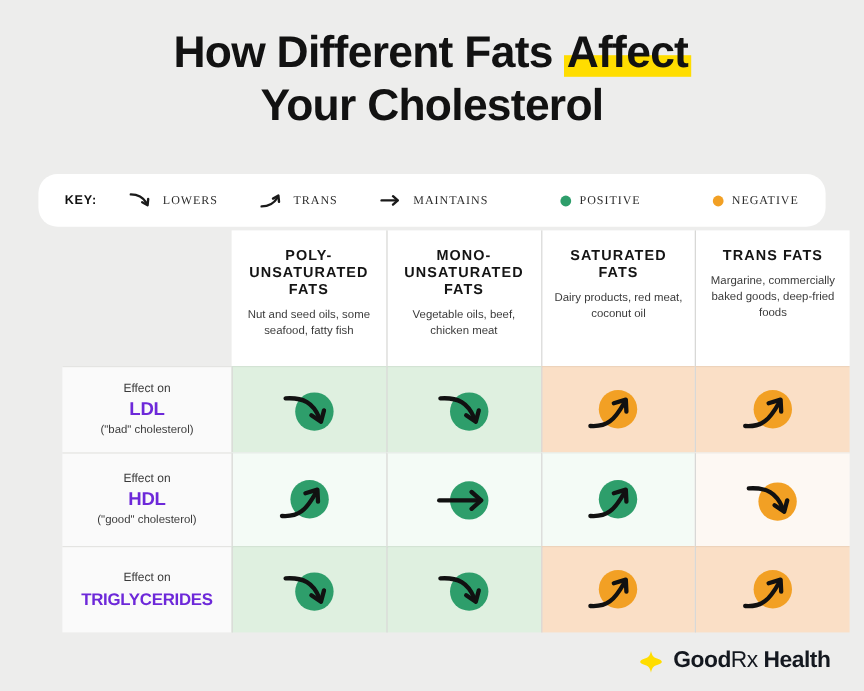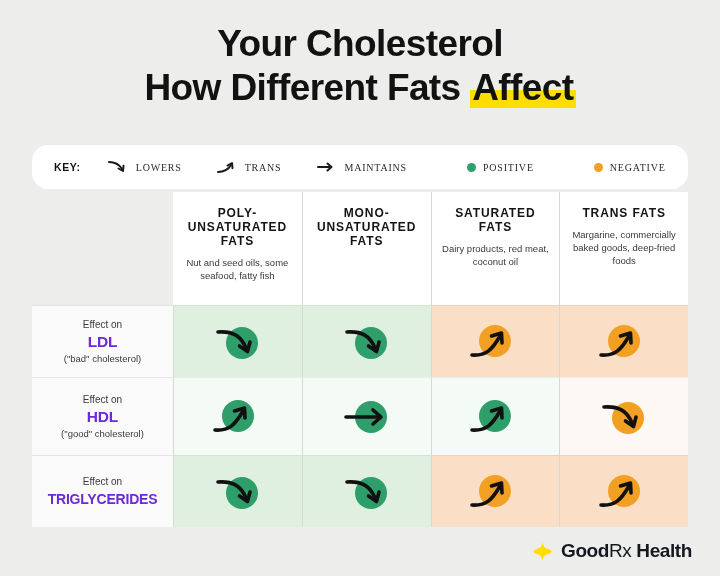--- a/index.html
+++ b/index.html
@@ -80,21 +80,21 @@
   
   .table {
     position:absolute;
     left:32px;
     top:192px;
     width:656px;
     height:330px;
   }
   .trow { display:flex; }
 
-  .c-label { width:141px; flex:0 0 141px; }
+  .c-label { width:141px; flex:0 0 141px;margin-left:20px; }
   .c-data  { width:128.75px; flex:0 0 128.75px; }
 
   
   .hrow { height:113px; }
   .hcell {
     background:#ffffff;
     padding:14px 10px 0 10px;
     text-align:center;
     border-left:1px solid #d8d8d6;
   }
@@ -165,22 +165,22 @@
     letter-spacing:-0.4px;
     color:#14181f;
   }
   .brand-text b { font-weight:bold; }
   .brand-text span { font-weight:normal; }
 </style>
 </head>
 <body>
 
 <div class="title-wrap">
+  <div class="title-line"><span>How Different Fats </span><span class="hl"><span>Affect</span></span></div>
   <div class="title-line">Your Cholesterol</div>
-  <div class="title-line"><span>How Different Fats </span><span class="hl"><span>Affect</span></span></div>
 </div>
 
 <div class="legend">
   <div class="legend-key">KEY:</div>
 
   <div class="legend-item">
     <svg class="legend-ico" viewBox="0 0 22 16">
       <path d="M2 3 C8 3 12 5 15 10" stroke="#1a1a1a" stroke-width="2" fill="none" stroke-linecap="round"></path>
       <path d="M11.5 9.5 L16 12 L16.5 6.8" stroke="#1a1a1a" stroke-width="2" fill="none" stroke-linecap="round" stroke-linejoin="round"></path>
     </svg>
@@ -227,20 +227,21 @@
       </div>
       <div class="h-sub">Nut and seed oils, some seafood, fatty fish</div>
     </div>
 
     <div class="c-data hcell">
       <div class="h-title">
         <div>MONO-</div>
         <div>UNSATURATED</div>
         <div>FATS</div>
       </div>
+      <div class="h-sub">Vegetable oils, beef, chicken meat</div>
     </div>
 
     <div class="c-data hcell">
       <div class="h-title">
         <div>SATURATED</div>
         <div>FATS</div>
       </div>
       <div class="h-sub">Dairy products, red meat, coconut oil</div>
     </div>
 

